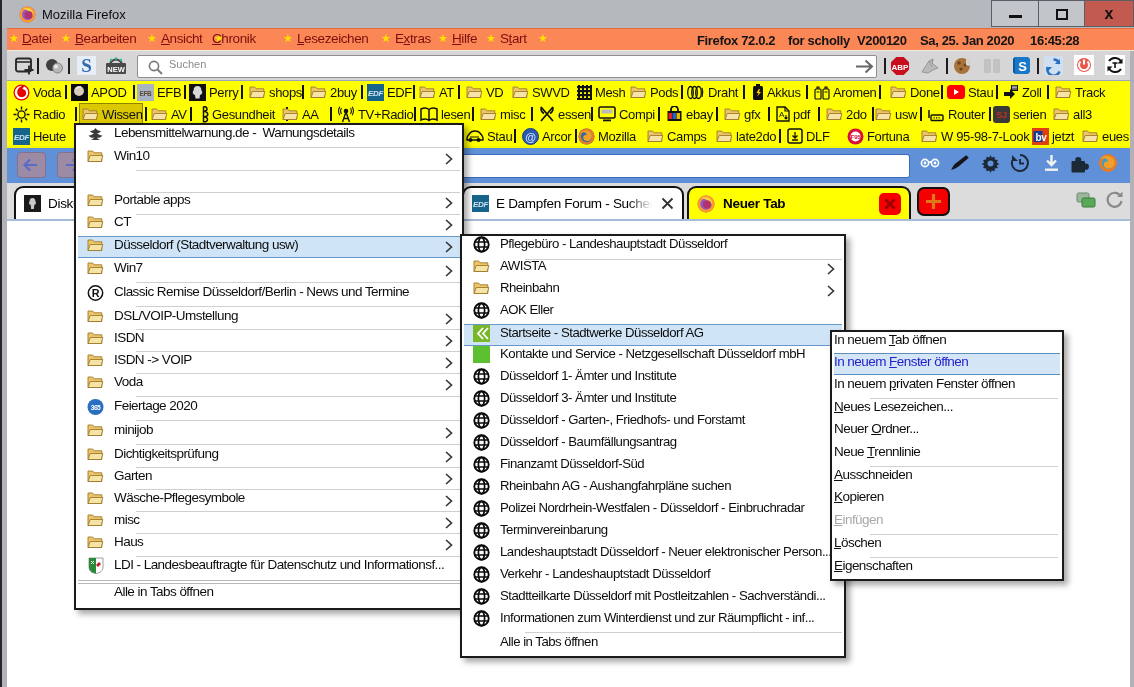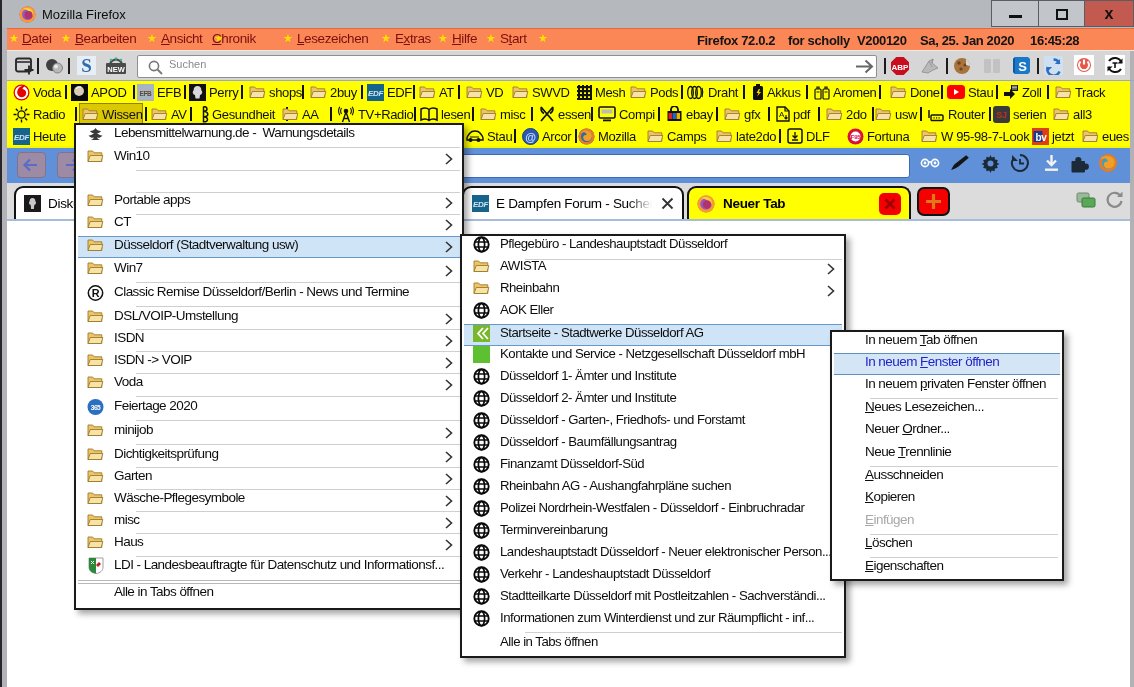--- a/index.html
+++ b/index.html
@@ -42,21 +42,21 @@
   
   #tabstrip { left:0; top:183px; width:1134px; height:36px; background:#dcdcdc; }
   #tabline { left:0; top:219px; width:1134px; height:2px; background:#a6bcd8; }
   .tab { position:absolute; top:3px; height:33px; border:2px solid #111; border-bottom:none; border-radius:9px 9px 0 0; background:#fff; display:flex; align-items:center; padding:0 8px; font-size:13.5px; letter-spacing:-0.3px; }
   #content { left:0; top:221px; width:1134px; height:466px; background:#fff;}
 
   
   .menu { position:absolute; background:#fff; border:2px solid #1a1a1a; box-shadow:4px 4px 6px rgba(0,0,0,0.35); }
   .mi { position:absolute; left:2px; right:2px; height:22px; display:flex; align-items:flex-start; font-size:13.5px; letter-spacing:-0.55px; color:#0d0d0d; }
   .mi.hl { left:2px; right:2px; }
-  .ctxt { margin-left:31px; white-space:nowrap; }
+  .ctxt { white-space:nowrap; }
   .smi { font-size:13.2px; letter-spacing:-0.5px; }
   .chl { background:#d4e6f6; border-top:1px solid #5f8fbf; border-bottom:1px solid #5f8fbf; color:#2222cc; }
   .mi .icon { position:absolute; left:9px; width:17px; height:17px; display:flex; align-items:center; justify-content:center;}
   .mi .txt { margin-left:36px; white-space:nowrap; }
   .mi .arrow { position:absolute; right:7px; top:50%; transform:translateY(-50%); }
   .msep { height:1px; background:#cfcfcf; margin-left:30px; }
   .msepf { height:1px; background:#b8b8b8; }
   .hl { background:#cfe4f6; border-top:1px solid #6898c8; border-bottom:1px solid #6898c8; }
 </style>
 </head>
@@ -976,21 +976,21 @@
           </svg>
         </span>
         <span class="txt">Düsseldorf 1- Ämter und Institute</span>
       </div>
     <div class="mi smi" style="top:154px">
         <span class="icon">
           <svg width="17" height="17" viewBox="0 0 17 17">
             <use href="#globe"></use>
           </svg>
         </span>
-        <span class="txt">Düsseldorf 2- Ämter und Institute</span>
+        <span class="txt">Düsseldorf 3- Ämter und Institute</span>
       </div>
     <div class="mi smi" style="top:176px">
         <span class="icon">
           <svg width="17" height="17" viewBox="0 0 17 17">
             <use href="#globe"></use>
           </svg>
         </span>
         <span class="txt">Düsseldorf - Garten-, Friedhofs- und Forstamt</span>
       </div>
     <div class="mi smi" style="top:198px">

